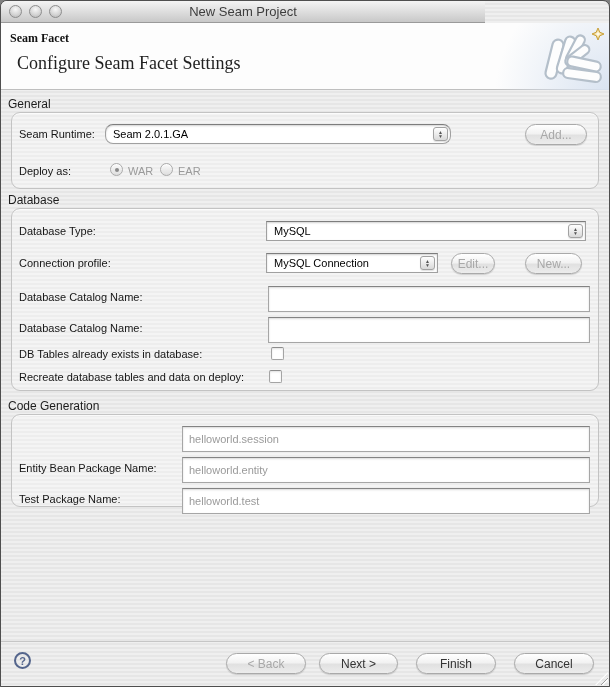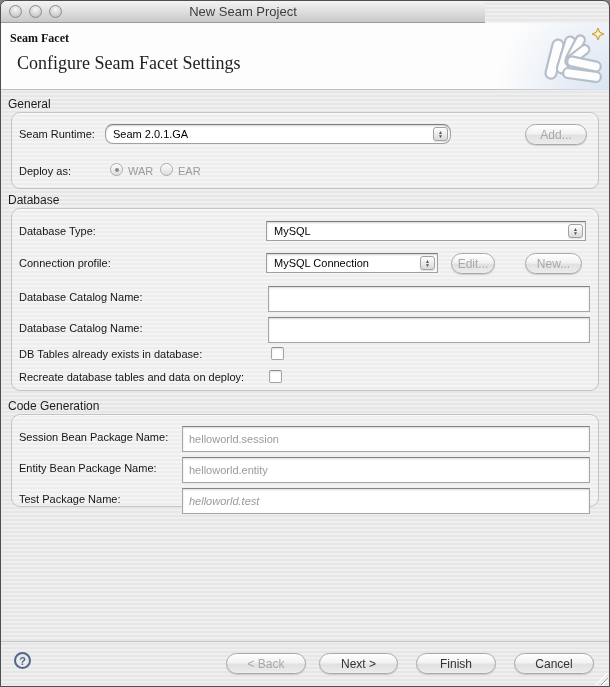--- a/index.html
+++ b/index.html
@@ -198,28 +198,27 @@
 
   <div class="lbl" style="left:18px; top:347px;">DB Tables already exists in database:</div>
   <div class="check" style="left:270px; top:346px;"></div>
 
   <div class="lbl" style="left:18px; top:370px;">Recreate database tables and data on deploy:</div>
   <div class="check" style="left:268px; top:369px;"></div>
 
   <div class="legend" style="top:398px;">Code Generation</div>
   <div class="group" style="top:413px; height:93px;"></div>
 
-  <div class="lbl" style="left:18px; top:430px;">Session Bean Package Name:</div>
   <input class="field gray" style="left: 181px; top: 425px; width: 408px;" value="helloworld.session">
 
   <div class="lbl" style="left:18px; top:461px;">Entity Bean Package Name:</div>
   <input class="field gray" style="left: 181px; top: 456px; width: 408px;" value="helloworld.entity">
 
   <div class="lbl" style="left:18px; top:492px;">Test Package Name:</div>
-  <input class="field gray" style="left: 181px; top: 487px; width: 408px; font-style: italic;" value="helloworld.test">
+  <input class="field gray" style="left: 181px; top: 487px; width: 408px;" value="helloworld.test">
 
   <div class="footer-line"></div>
   <div class="help">
     <span>?</span>
   </div>
   <div class="pill dis" style="left:225px; top:652px; width:80px;">&lt; Back</div>
   <div class="pill" style="left:318px; top:652px; width:79px;">Next &gt;</div>
   <div class="pill" style="left:415px; top:652px; width:80px;">Finish</div>
   <div class="pill" style="left:513px; top:652px; width:80px;">Cancel</div>
   <div class="grip"></div>

